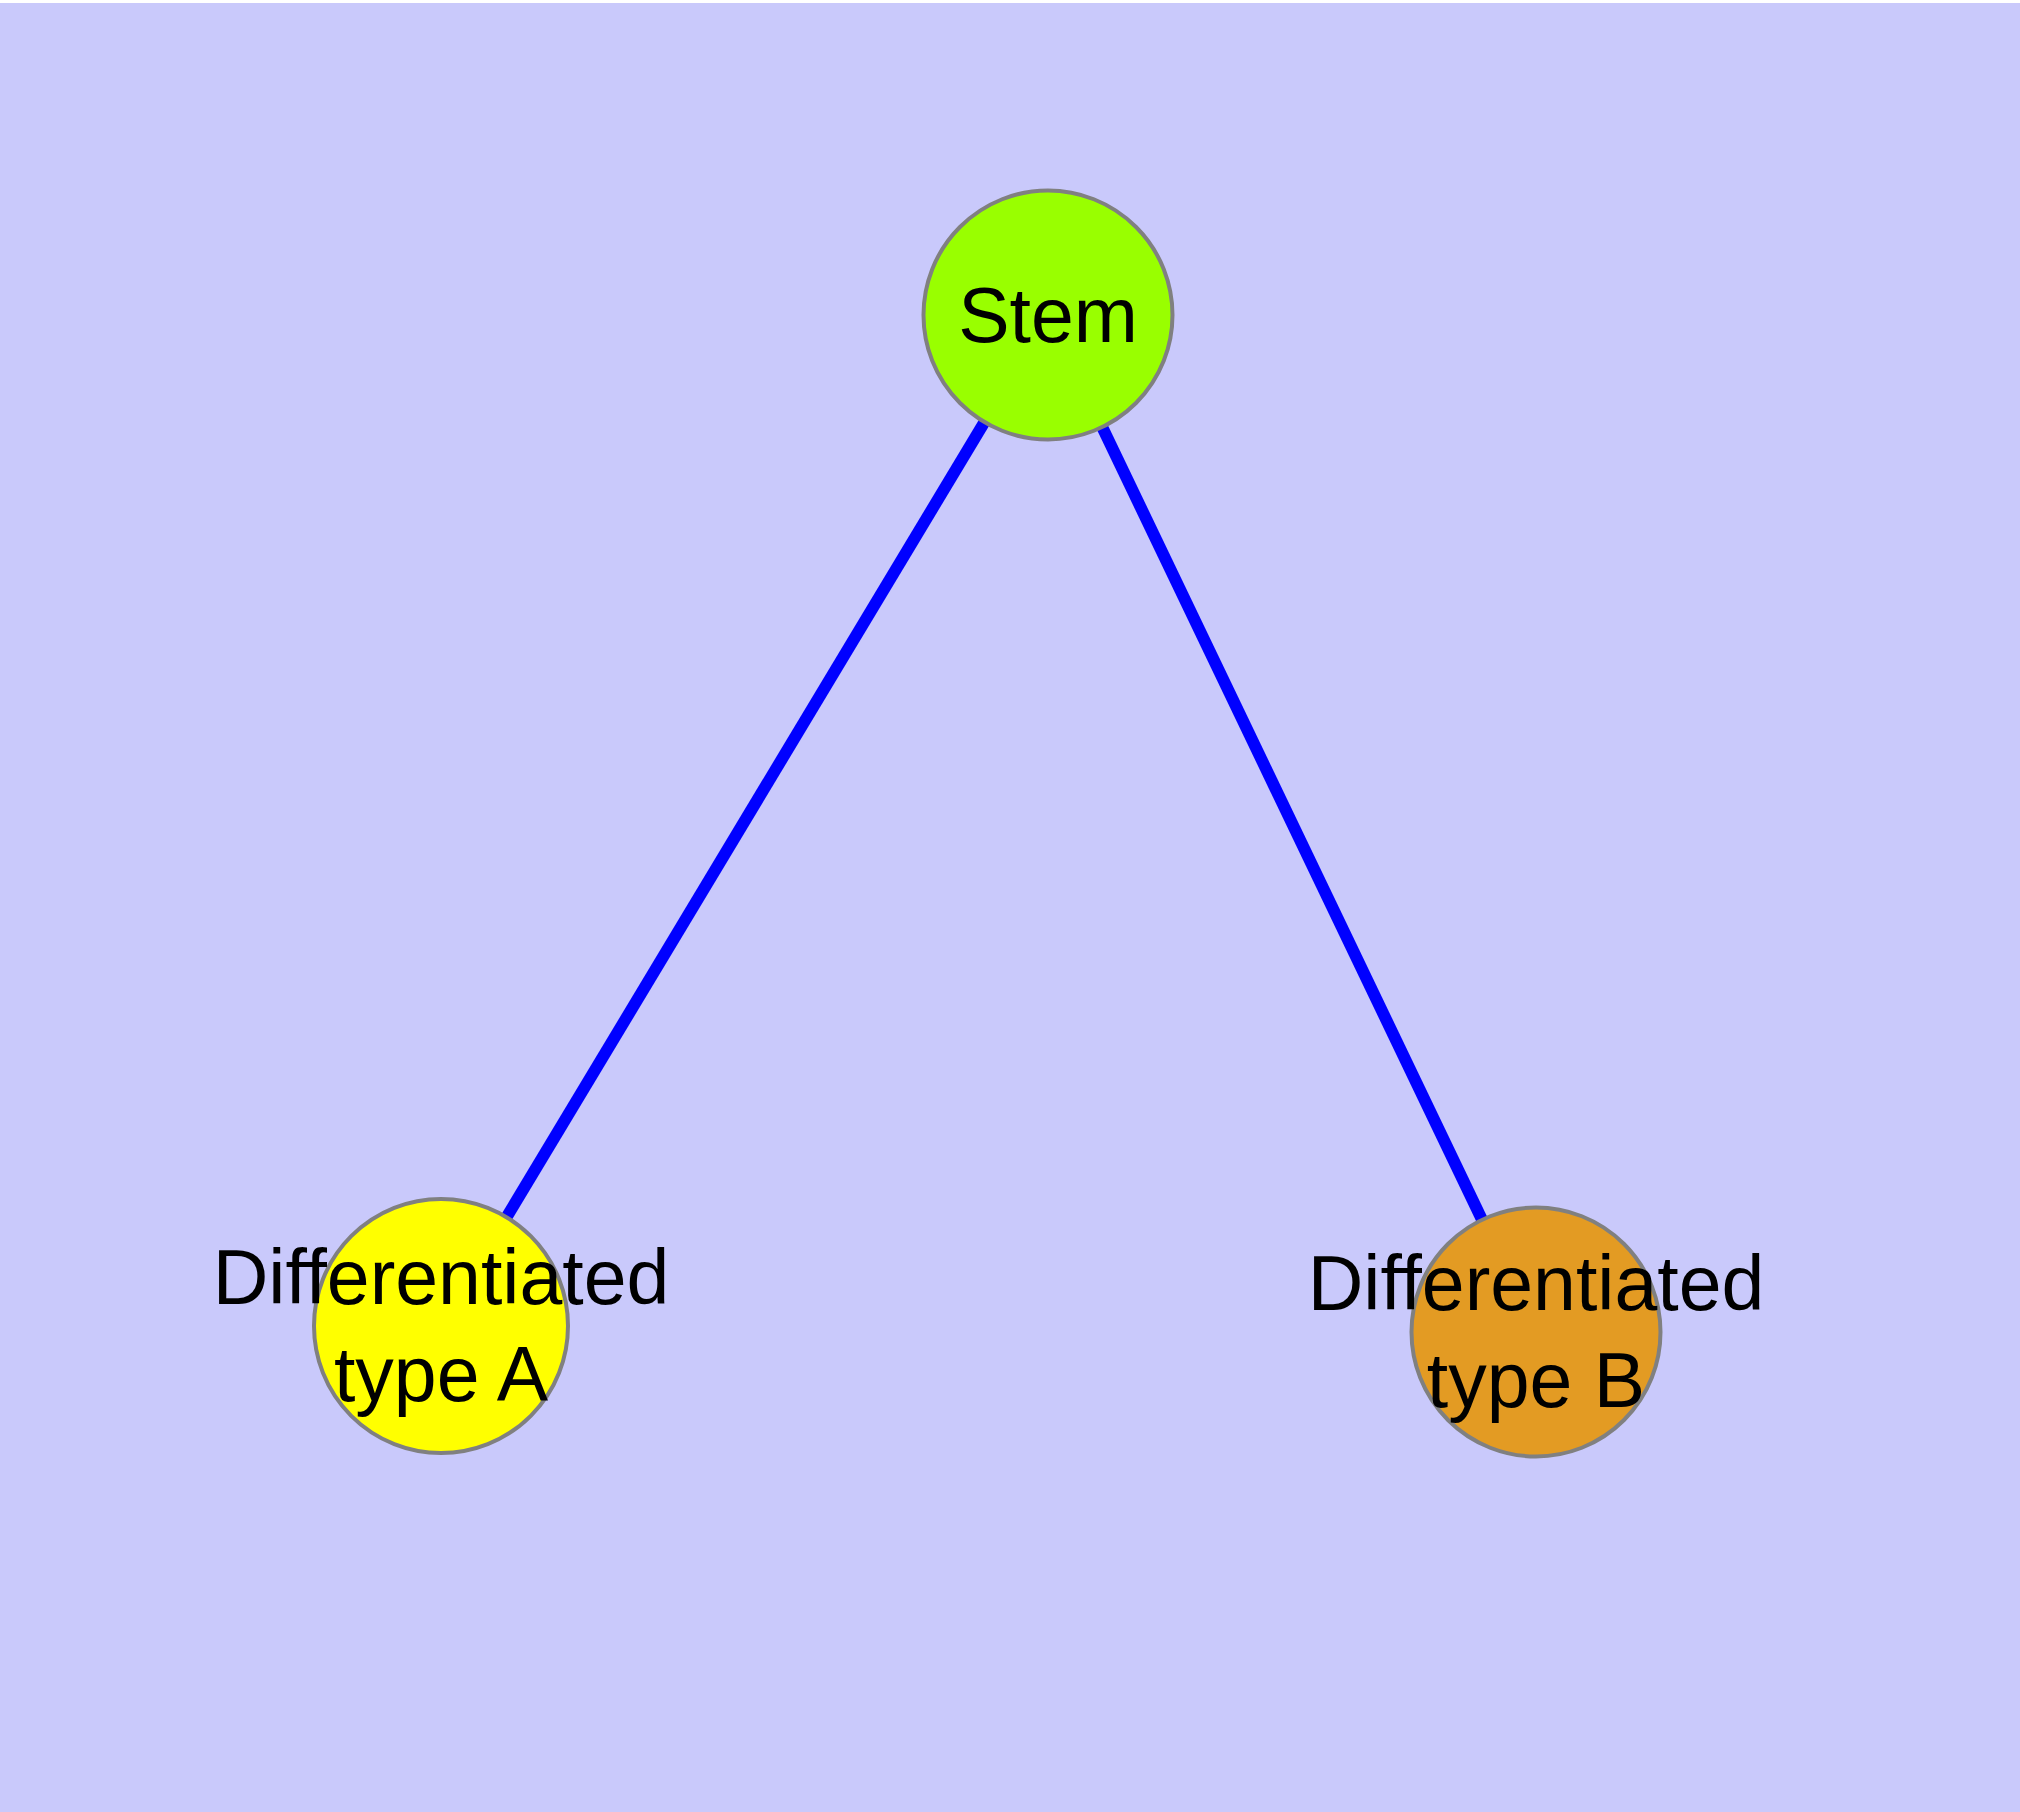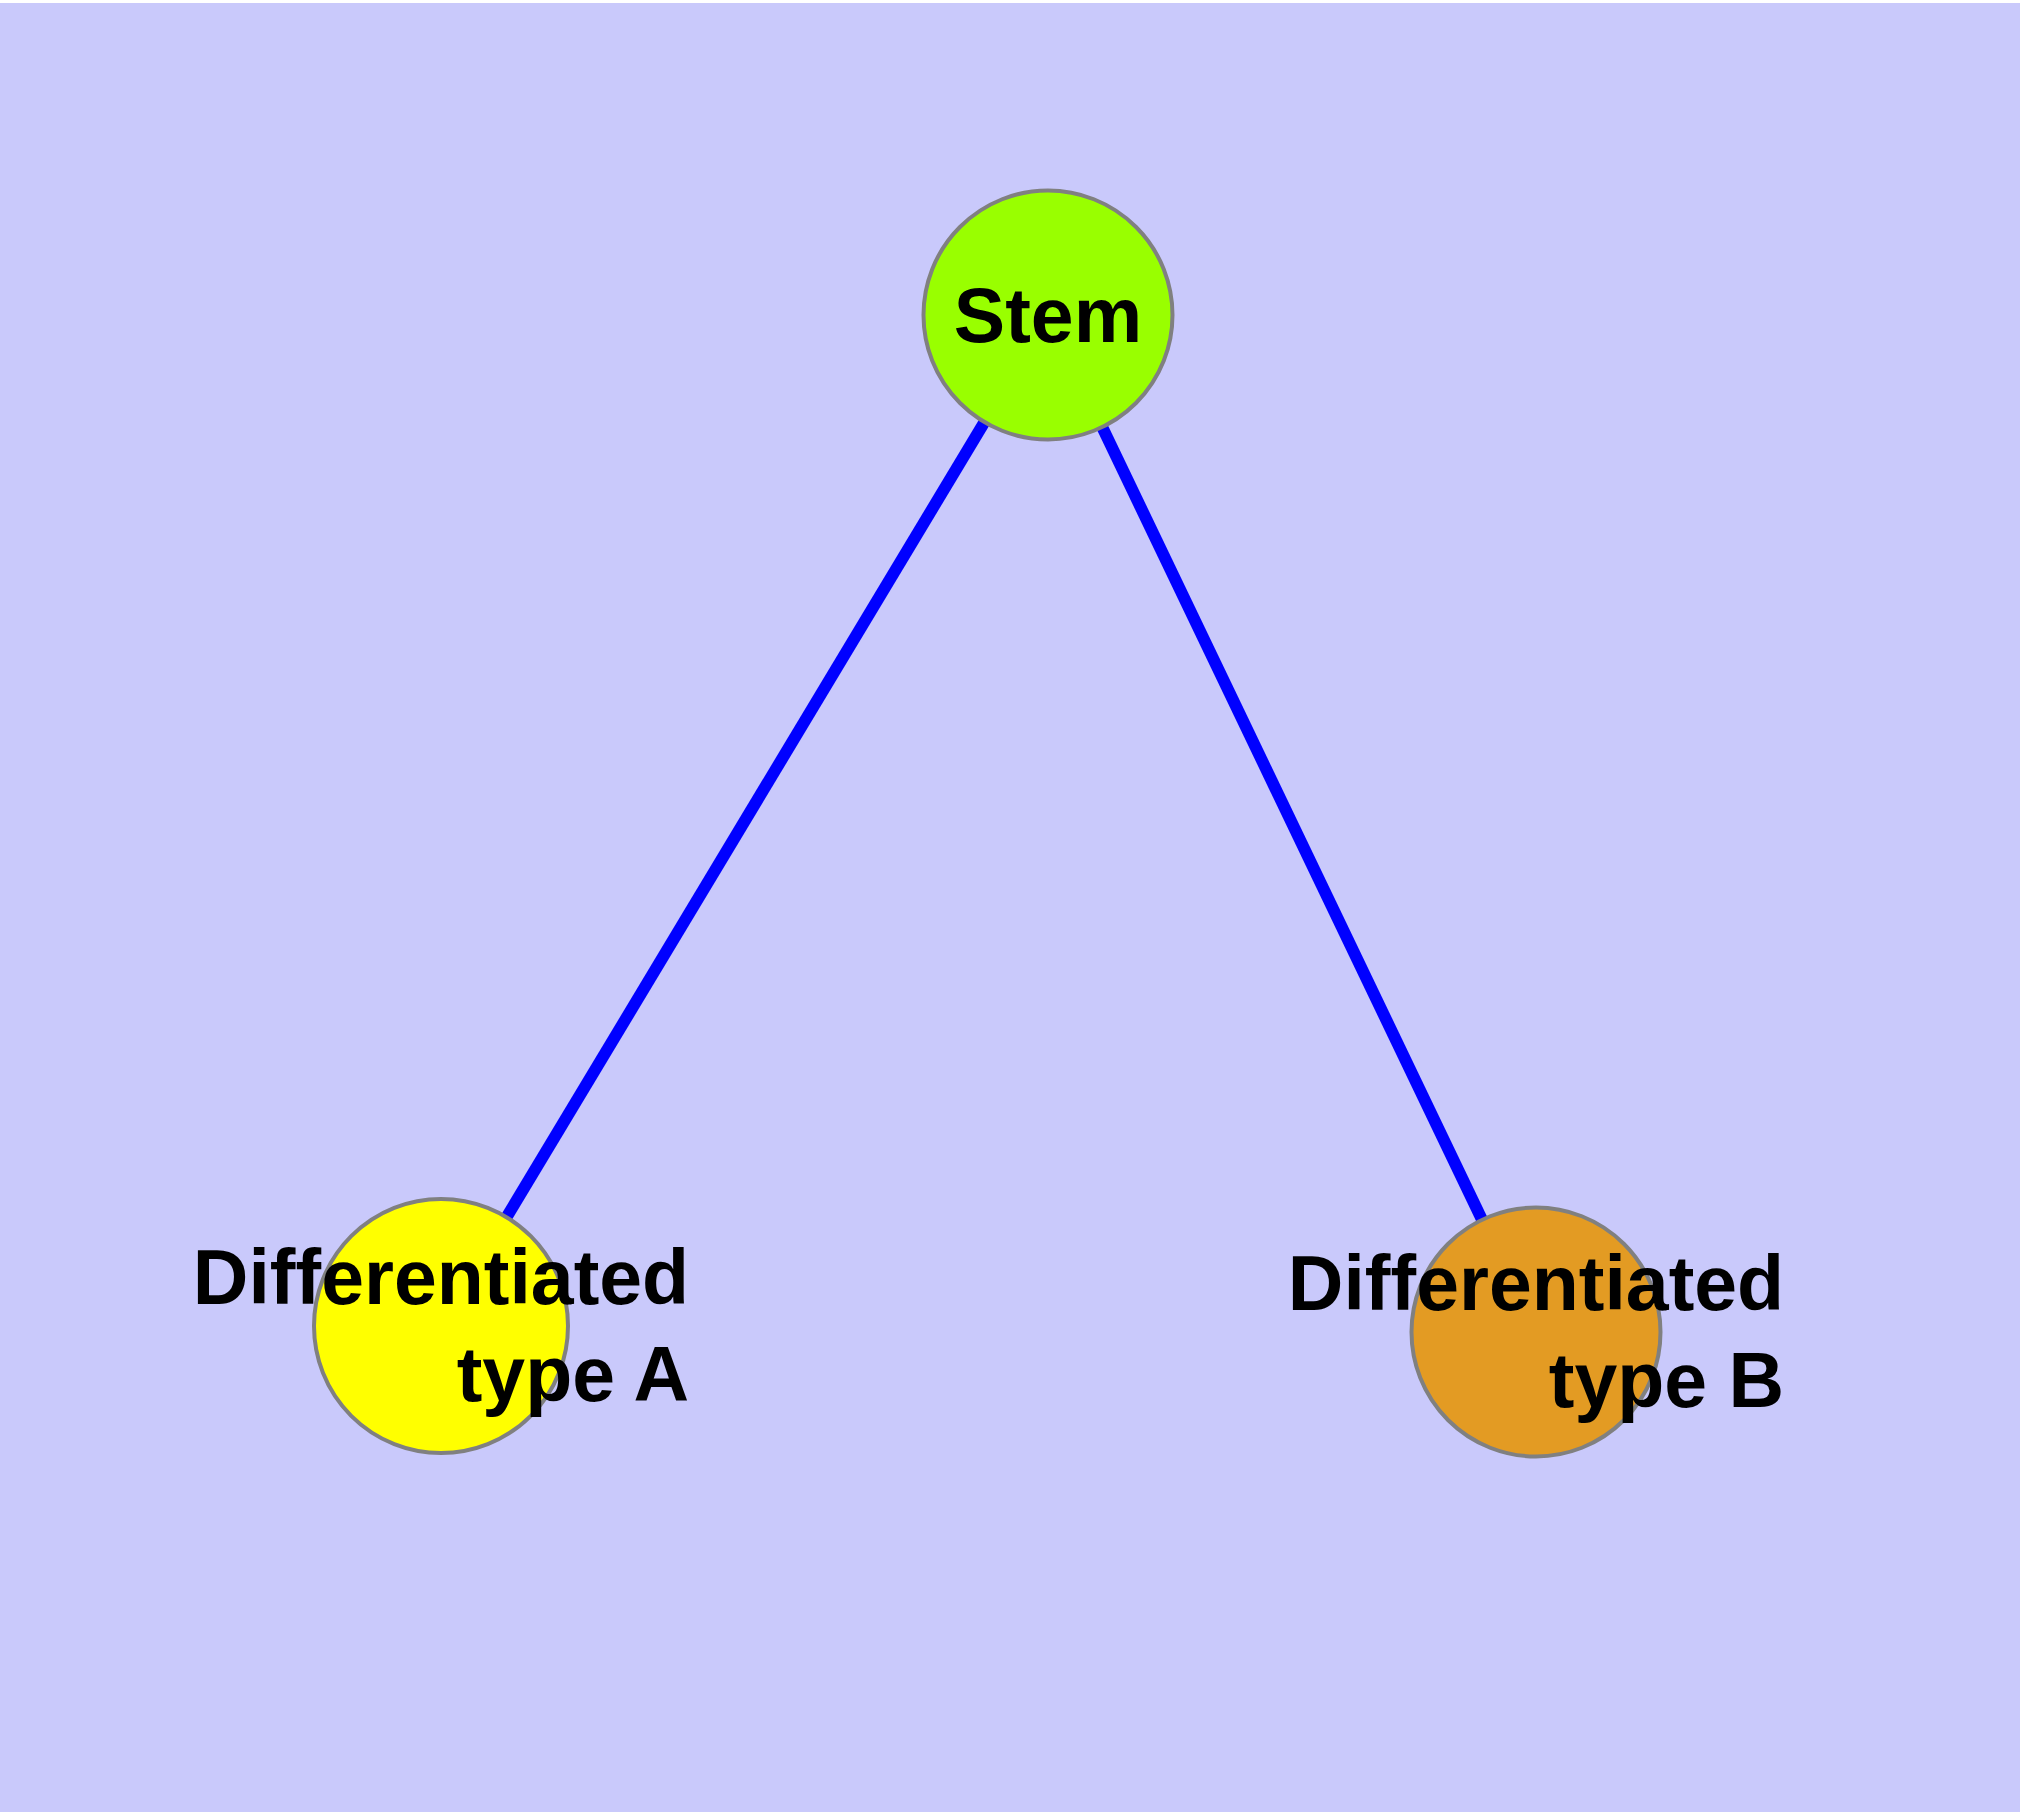--- a/index.html
+++ b/index.html
@@ -40,24 +40,24 @@
     box-sizing: border-box;
     border: 4.2px solid #808080;
     transform: translate(-50%, -50%);
     z-index: 2;
   }
   .node-label {
     position: absolute;
     transform: translate(-50%, -50%);
     z-index: 3;
     color: #000000;
-    font-weight: bold;
+    font-weight: normal;
     font-size: 77px;
     line-height: 97px;
-    text-align: right;
+    text-align: center;
     white-space: pre-line;
     pointer-events: none;
   }
 </style>
 </head>
 <body>
 
 <div class="canvas" style="background: rgb(201, 201, 251);">
   <div class="top-margin" style="background: rgb(255, 255, 255);"></div>
   <svg class="edges-layer" viewBox="0 0 2384 2138" width="2021" height="1812">

